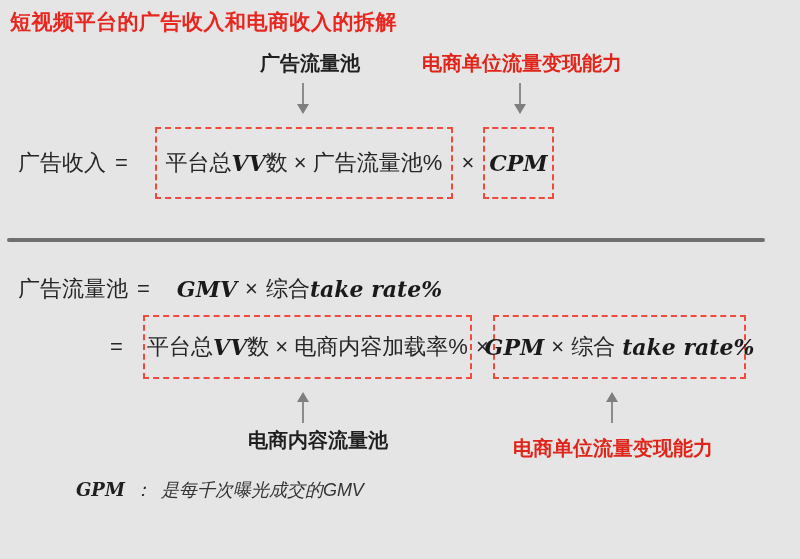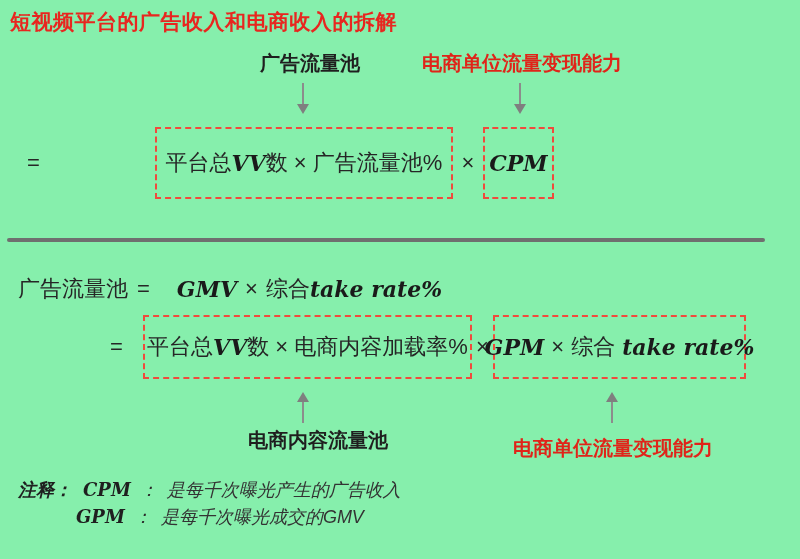--- a/index.html
+++ b/index.html
@@ -1,16 +1,16 @@
 <!DOCTYPE html>
 <html><head>
 <meta charset="utf-8">
 <style>
   html,body{margin:0;padding:0;background:#fff;}
-  #canvas{position:relative;width:800px;height:559px;background:#86efac;overflow:hidden;
+  #canvas{position:relative;width:800px;height:559px;background:#e5e5e5;overflow:hidden;
           font-family:"Liberation Sans",sans-serif;}
 
   .title{position:absolute;left:10px;top:8px;font-size:21px;font-weight:bold;color:#e8261f;
          letter-spacing:0.5px;white-space:nowrap;}
 
   .lbl{position:absolute;text-align:center;font-weight:bold;font-size:20px;color:#1f1f1f;white-space:nowrap;}
   .lbl.red{color:#e02419;}
 
   .arrow{position:absolute;width:14px;display:flex;flex-direction:column;align-items:center;}
   .arrow .stem{width:2px;height:21px;background:#8c8c8c;}
@@ -52,20 +52,21 @@
   <div class="arrow" style="left:296px;top:83px;">
     <div class="stem"></div>
     <div class="head-down"></div>
   </div>
   <div class="arrow" style="left:513px;top:83px;">
     <div class="stem"></div>
     <div class="head-down"></div>
   </div>
 
   <div class="frow" style="left:18px;top:127px;height:72px;">
+    <span class="cn">广告收入</span>
     <span class="eq">=</span>
   </div>
   <div class="dashed-box" style="left:155px;top:127px;width:298px;height:72px;">
     <span class="cn">平台总</span>
       <span class="math">VV</span>
       <span class="cn">数 × 广告流量池%</span>
   </div>
   <div class="times" style="left:453px;top:127px;width:30px;height:72px;">×</div>
   <div class="dashed-box" style="left:483px;top:127px;width:71px;height:72px;">
     <span class="math">CPM</span>
@@ -104,26 +105,20 @@
   </div>
   <div class="arrow" style="left:605px;top:392px;">
     <div class="head-up"></div>
     <div class="stem"></div>
   </div>
 
   <div class="lbl" style="left:238px;top:427px;width:160px;">电商内容流量池</div>
   <div class="lbl red" style="left:493px;top:427px;width:240px;margin-top:8px;">电商单位流量变现能力</div>
 
   <div class="notes">
-    <div class="note-line">
-      <span class="note-prefix">注释：</span>
-      <span class="note-term">CPM</span>
-      <span class="note-colon">：</span>
-      <span class="note-desc">是每千次曝光产生的广告收入</span>
-    </div>
     <div class="note-line indent">
       <span class="note-term" style="margin-left:0;">GPM</span>
       <span class="note-colon">：</span>
       <span class="note-desc">是每千次曝光成交的GMV</span>
     </div>
   </div>
 
 </div>
 
 </body></html>

